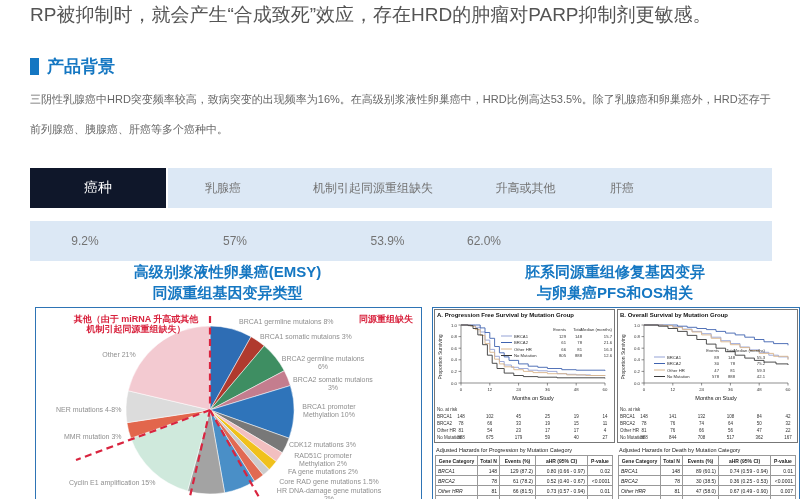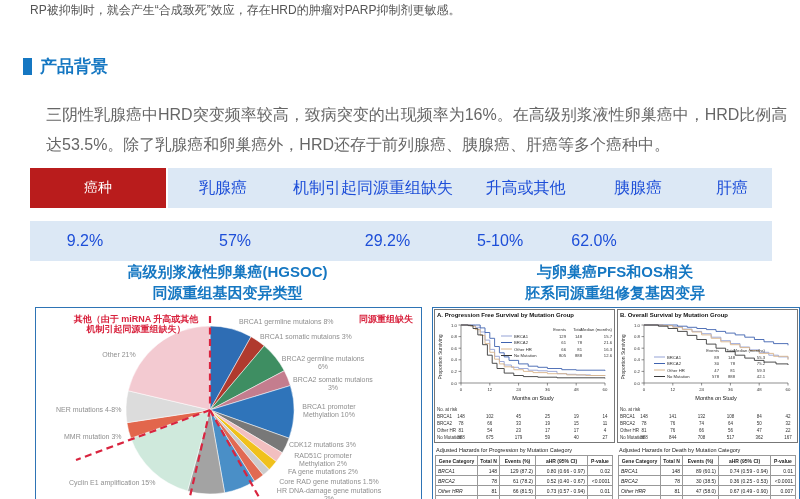--- a/index.html
+++ b/index.html
@@ -1,27 +1,27 @@
 <!DOCTYPE html>
 <html><head>
 <meta charset="utf-8">
 <style>
   html,body{margin:0;padding:0}
   body{width:800px;height:499px;overflow:hidden;position:relative;background:#fff;
        font-family:"Liberation Sans","DejaVu Sans",sans-serif;}
-  .intro{position:absolute;left:30px;top:2px;width:750px;margin:0;font-size:12px;color:#545454}
-  .section-header{position:absolute;left:23px;top:55px;display:flex;align-items:center}
+  .intro{position:absolute;left:30px;top:2px;width:750px;margin:0;font-size:19px;color:#545454}
+  .section-header{position:absolute;left:30px;top:55px;display:flex;align-items:center}
   .bullet{width:9px;height:17px;background:#1577c2;margin-right:8px}
   .section-title{font-size:17px;font-weight:bold;color:#1577c2}
-  .para{position:absolute;left:30px;top:84px;width:748px;margin:16px;font-size:16px;color:#666;line-height:30px}
+  .para{position:absolute;left:30px;top:84px;width:748px;margin:0;font-size:11px;color:#666;line-height:30px}
   .hrd-table{position:absolute;left:30px;top:168px;width:742px}
   .trow{display:flex;height:40px;margin-bottom:13px}
-  .th{width:136px;background:#b91c1c;color:#fff;font-size:14px;display:flex;align-items:center;justify-content:center;margin-right:2px}
+  .th{width:136px;background:#0f172a;color:#fff;font-size:14px;display:flex;align-items:center;justify-content:center;margin-right:2px}
   .cells{flex:1;background:#dce8f5;display:flex;align-items:center}
-  .cells span{display:block;text-align:center;font-size:16px;color:#1d4ed8}
+  .cells span{display:block;text-align:center;font-size:12px;color:#737373}
   .c0{width:110px}.c1{width:190px}.c2{width:115px}.c3{width:110px}.c4{width:78px}
   .fig-title{position:absolute;top:261px;text-align:center;color:#1577c2;font-weight:bold;font-size:15px;line-height:21px}
   .fig-title.left{left:35px;width:385px}
   .fig-title.right{left:432px;width:366px}
   .pie-box{position:absolute;left:35px;top:307px;width:385px;height:192px;border:1px solid #2e74b5;overflow:hidden;background:#fff}
   .surv-box{position:absolute;left:432px;top:307px;width:366px;height:192px;border:1px solid #2e74b5;overflow:hidden;background:#fff;display:flex}
   .panel{width:183px;padding:1px;box-sizing:border-box}
   .panel-main{border:1px solid #777}
   .panel-title{font-size:6px;font-weight:bold;color:#111;padding:2px 2px 1px;white-space:nowrap}
   .risk{position:relative;height:35px;font-size:4.5px;color:#333}
@@ -47,42 +47,40 @@
 
   <p class="para">三阴性乳腺癌中HRD突变频率较高，致病突变的出现频率为16%。在高级别浆液性卵巢癌中，HRD比例高达53.5%。除了乳腺癌和卵巢癌外，HRD还存于前列腺癌、胰腺癌、肝癌等多个癌种中。</p>
 
   <div class="hrd-table">
     <div class="trow">
       <div class="th">癌种</div>
       <div class="cells">
         <span class="c0">乳腺癌</span>
         <span class="c1">机制引起同源重组缺失</span>
         <span class="c2">升高或其他</span>
-        <span class="c3">胰腺癌</span>
         <span class="c4">肝癌</span>
       </div>
     </div>
     <div class="trow">
       <div class="cells">
         <span class="c0">9.2%</span>
         <span class="c1">57%</span>
-        <span class="c2">29.2%</span>
-        <span class="c3">5-10%</span>
+        <span class="c2">53.9%</span>
         <span class="c4">62.0%</span>
       </div>
     </div>
   </div>
 
   <div class="fig-title left">
-    <div>高级别浆液性卵巢癌(HGSOC)</div>
+    <div>高级别浆液性卵巢癌(EMSY)</div>
     <div>同源重组基因变异类型</div>
   </div>
   <div class="fig-title right">
+    <div>胚系同源重组修复基因变异</div>
     <div>与卵巢癌PFS和OS相关</div>
-    <div>胚系同源重组修复基因变异</div>
   </div>
 
   <div class="pie-box">
     <svg id="pieSvg" width="383" height="228" viewBox="0 0 383 228">
         <path d="M174,102 L174.00,18.00 A84,84 0 0 1 215.03,28.70 Z" fill="#2e6db4" stroke="#fff" stroke-width="0.5"></path>
         <path d="M174,102 L215.03,28.70 A84,84 0 0 1 228.22,37.84 Z" fill="#b03a2e" stroke="#fff" stroke-width="0.5"></path>
         <path d="M174,102 L228.22,37.84 A84,84 0 0 1 248.26,62.74 Z" fill="#3e8e62" stroke="#fff" stroke-width="0.5"></path>
         <path d="M174,102 L248.26,62.74 A84,84 0 0 1 254.37,77.58 Z" fill="#c47d8e" stroke="#fff" stroke-width="0.5"></path>
         <path d="M174,102 L254.37,77.58 A84,84 0 0 1 253.11,130.24 Z" fill="#2f74ba" stroke="#fff" stroke-width="0.5"></path>
         <path d="M174,102 L253.11,130.24 A84,84 0 0 1 246.30,144.77 Z" fill="#787878" stroke="#fff" stroke-width="0.5"></path>

